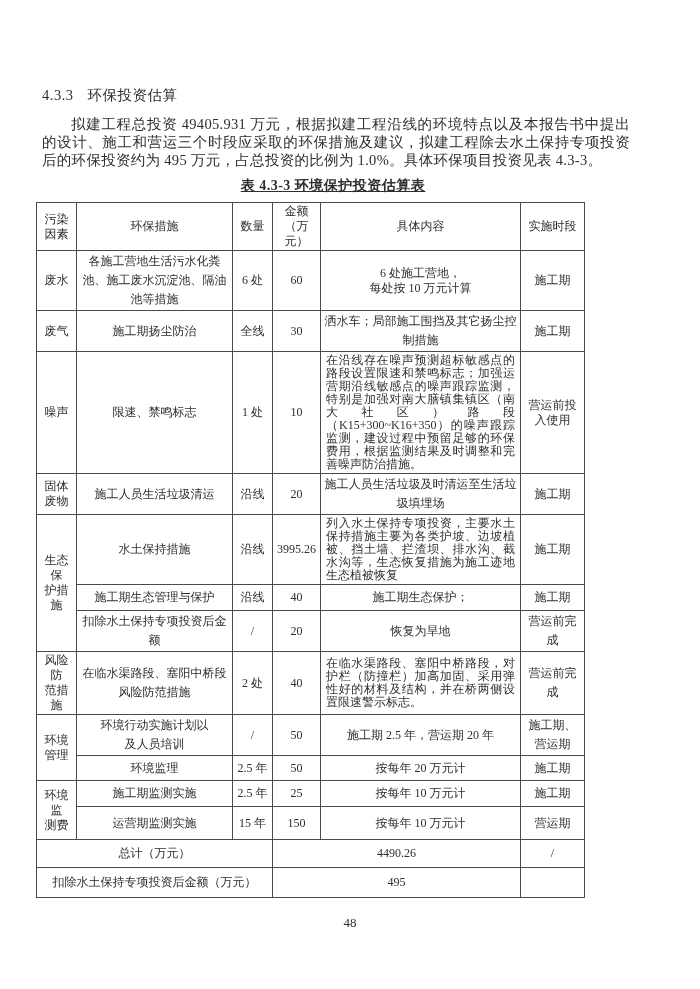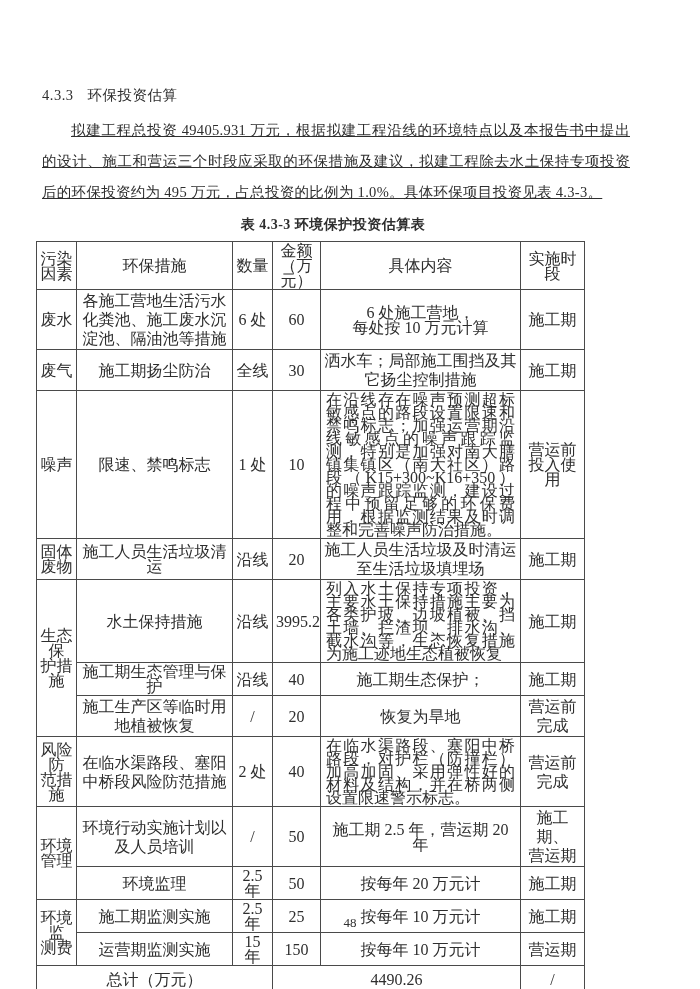--- a/index.html
+++ b/index.html
@@ -18,39 +18,39 @@
   }
   .section-heading{
     font-size:14.5px;
     font-weight:400;
     margin:0 0 10px 6px;
     letter-spacing:0.5px;
   }
   .section-heading .sec-no{margin-right:14px;}
   .body-paragraph{
     font-size:14.5px;
-    line-height:31px;
+    line-height:18px;
     text-align:justify;
     text-indent:2em;
     margin:0 0 4px 6px;
     letter-spacing:0.3px;
-    text-decoration:underline;
   }
   .table-title{
     text-align:center;
     font-weight:700;
     font-size:14px;
     margin:8px 0 7px 0;
     letter-spacing:0.5px;
+    text-decoration:underline;
   }
   table.inv{
     border-collapse:collapse;
     table-layout:fixed;
     width:548px;
-    font-size:16px;
+    font-size:12px;
   }
   table.inv col.c-factor{width:40px;}
   table.inv col.c-measure{width:156px;}
   table.inv col.c-qty{width:40px;}
   table.inv col.c-amount{width:48px;}
   table.inv col.c-content{width:200px;}
   table.inv col.c-period{width:64px;}
   table.inv td,table.inv th{
     border:1px solid #4a4a4a;
     text-align:center;
@@ -157,21 +157,21 @@
 
       <tr style="height:26px;margin-top:8px;">
         <td>施工期生态管理与保护</td>
         <td>沿线</td>
         <td>40</td>
         <td>施工期生态保护；</td>
         <td>施工期</td>
       </tr>
 
       <tr style="height:27px;">
-        <td class="tight">施工生产区等临时用地植被恢复</td>
+        <td class="tight">扣除水土保持专项投资后金额</td>
         <td>/</td>
         <td>20</td>
         <td>恢复为旱地</td>
         <td class="tight">营运前完成</td>
       </tr>
 
       <tr style="height:49px;">
         <td>风险防
 范措施</td>
         <td class="tight">在临水渠路段、塞阳中桥段风险防范措施</td>

